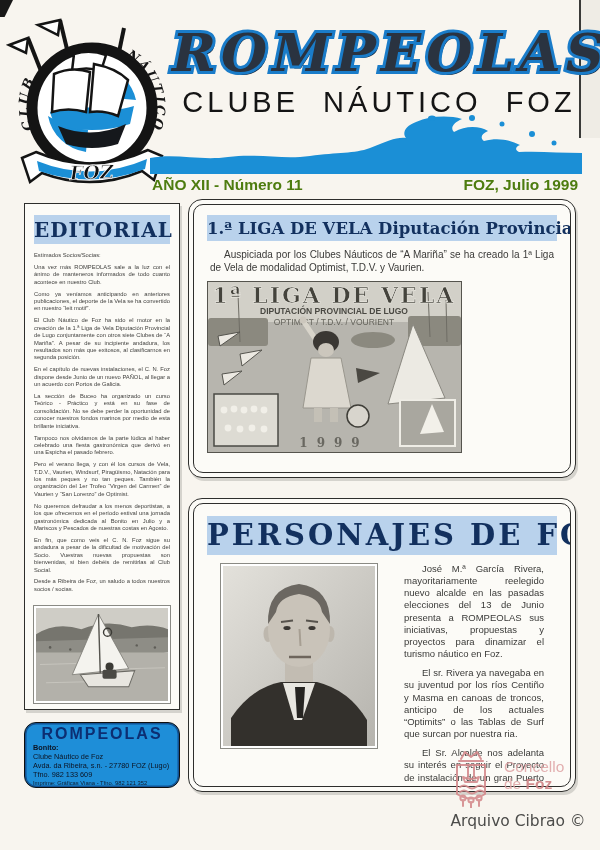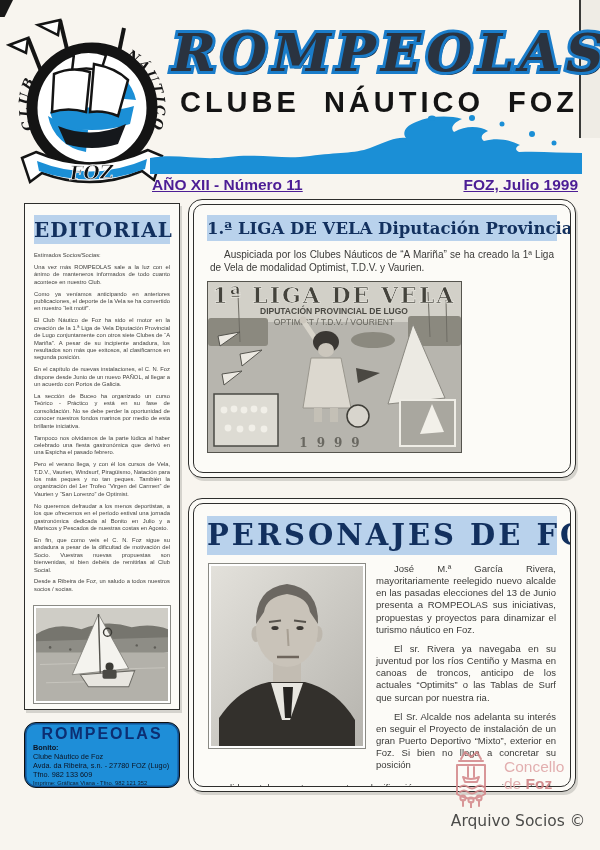--- a/index.html
+++ b/index.html
@@ -10,24 +10,24 @@
   
   .corner-mark{left:0;top:0;width:13px;height:17px;background:#181818;clip-path:polygon(0 0,100% 0,35% 100%,0 100%);}
   .edge-strip{left:579px;top:0;width:21px;height:138px;background:#efece5;border-left:2px solid #3a3a38;}
 
   
   .mast-title{left:172px;top:20px;width:414px;height:66px;}
   .mast-title span{position:absolute;left:0;top:0;width:100%;text-align:center;
     font-family:"DejaVu Serif",serif;font-style:italic;font-weight:bold;font-size:53px;letter-spacing:5px;line-height:64px;white-space:nowrap;}
   .t-stroke{color:#1a7cc9;-webkit-text-stroke:6px #1a7cc9;text-shadow:2px 3px 0 #0e1b2e;}
   .t-fill{color:#2a3340;}
-  .mast-sub{left:172px;top:86px;width:414px;text-align:center;font-weight:bold;font-size:29px;color:#141414;
+  .mast-sub{left:172px;top:86px;width:414px;text-align:center;font-weight:normal;font-size:29px;color:#141414;
     letter-spacing:4px;word-spacing:12px;white-space:nowrap;}
   .wave{left:150px;top:112px;width:432px;height:62px;}
-  .issue-line{top:176px;font-size:15.5px;font-weight:bold;color:#4c1d95;text-decoration:underline;}
+  .issue-line{top:176px;font-size:15.5px;font-weight:bold;color:#4d7c0f;}
   .issue-left{left:152px;}
   .issue-right{left:380px;width:198px;text-align:right;}
 
   
   .sbox{background:#fcfbf7;border:1.4px solid #2e2e2c;border-radius:0;box-shadow:2px 3px 0 rgba(90,90,85,.22);}
   .dbox{background:#fcfbf7;border:1.4px solid #2e2e2c;border-radius:14px;padding:4px;box-sizing:border-box;box-shadow:2px 3px 0 rgba(90,90,85,.22);}
   .dbox-in{border:1px solid #2e2e2c;border-radius:10px;width:100%;height:100%;box-sizing:border-box;overflow:hidden;}
   .band{background:#b9d2ec;color:#12305e;font-family:"DejaVu Serif",serif;font-weight:bold;text-align:center;}
 
   
@@ -51,21 +51,21 @@
   .liga-intro{margin:6px 16px 7px;font-size:10px;line-height:1.32;color:#3a3a38;text-align:justify;text-indent:14px;}
   .liga-cols{display:flex;margin:0 13px;gap:7px;}
   .liga-text{width:95px;font-size:9.8px;line-height:1.3;color:#3a3a38;text-align:justify;}
   .liga-text p{margin:0 0 9px;text-indent:11px;}
   .poster{width:253px;height:170px;border:1px solid #55544e;background:#b7b5ae;}
   .poster svg{width:100%;height:100%;display:block;}
 
   
   .per-box{left:188px;top:498px;width:388px;height:294px;}
   .per-band{margin:12px 13px 8px;font-size:29px;letter-spacing:3px;padding:2px 0 3px;white-space:nowrap;}
-  .per-row{display:flex;margin:0 14px;gap:10px;}
+  .per-row{display:flex;margin:0 26px;gap:26px;}
   .portrait{width:158px;height:186px;background:#fff;border:1px solid #8a8a84;padding:2px;box-sizing:border-box;flex:none;}
   .portrait svg{width:100%;height:100%;display:block;}
   .per-text{flex:1;font-size:9.5px;line-height:1.28;color:#3a3a38;text-align:justify;}
   .per-text p{margin:0 0 7px;text-indent:18px;}
   .per-cont{margin:3px 14px 0;font-size:9.5px;line-height:1.28;color:#3a3a38;text-align:justify;}
 
   
   .concello{left:444px;top:750px;width:150px;height:58px;opacity:.88;}
   .concello-text{position:absolute;left:60px;top:8px;line-height:17px;font-size:15.5px;color:#dfa5a6;}
   .concello-foz{font-weight:bold;color:#cd7f81;}
@@ -328,15 +328,15 @@
       </g>
     </svg>
     <div class="concello-text">
       <div>Concello</div>
       <div>
         <span>de</span>
         <span class="concello-foz">Foz</span>
       </div>
     </div>
   </div>
-  <div class="abs arquivo">Arquivo Socios ©</div>
+  <div class="abs arquivo">Arquivo Cibrao ©</div>
 
 </div>
 
 </body></html>

